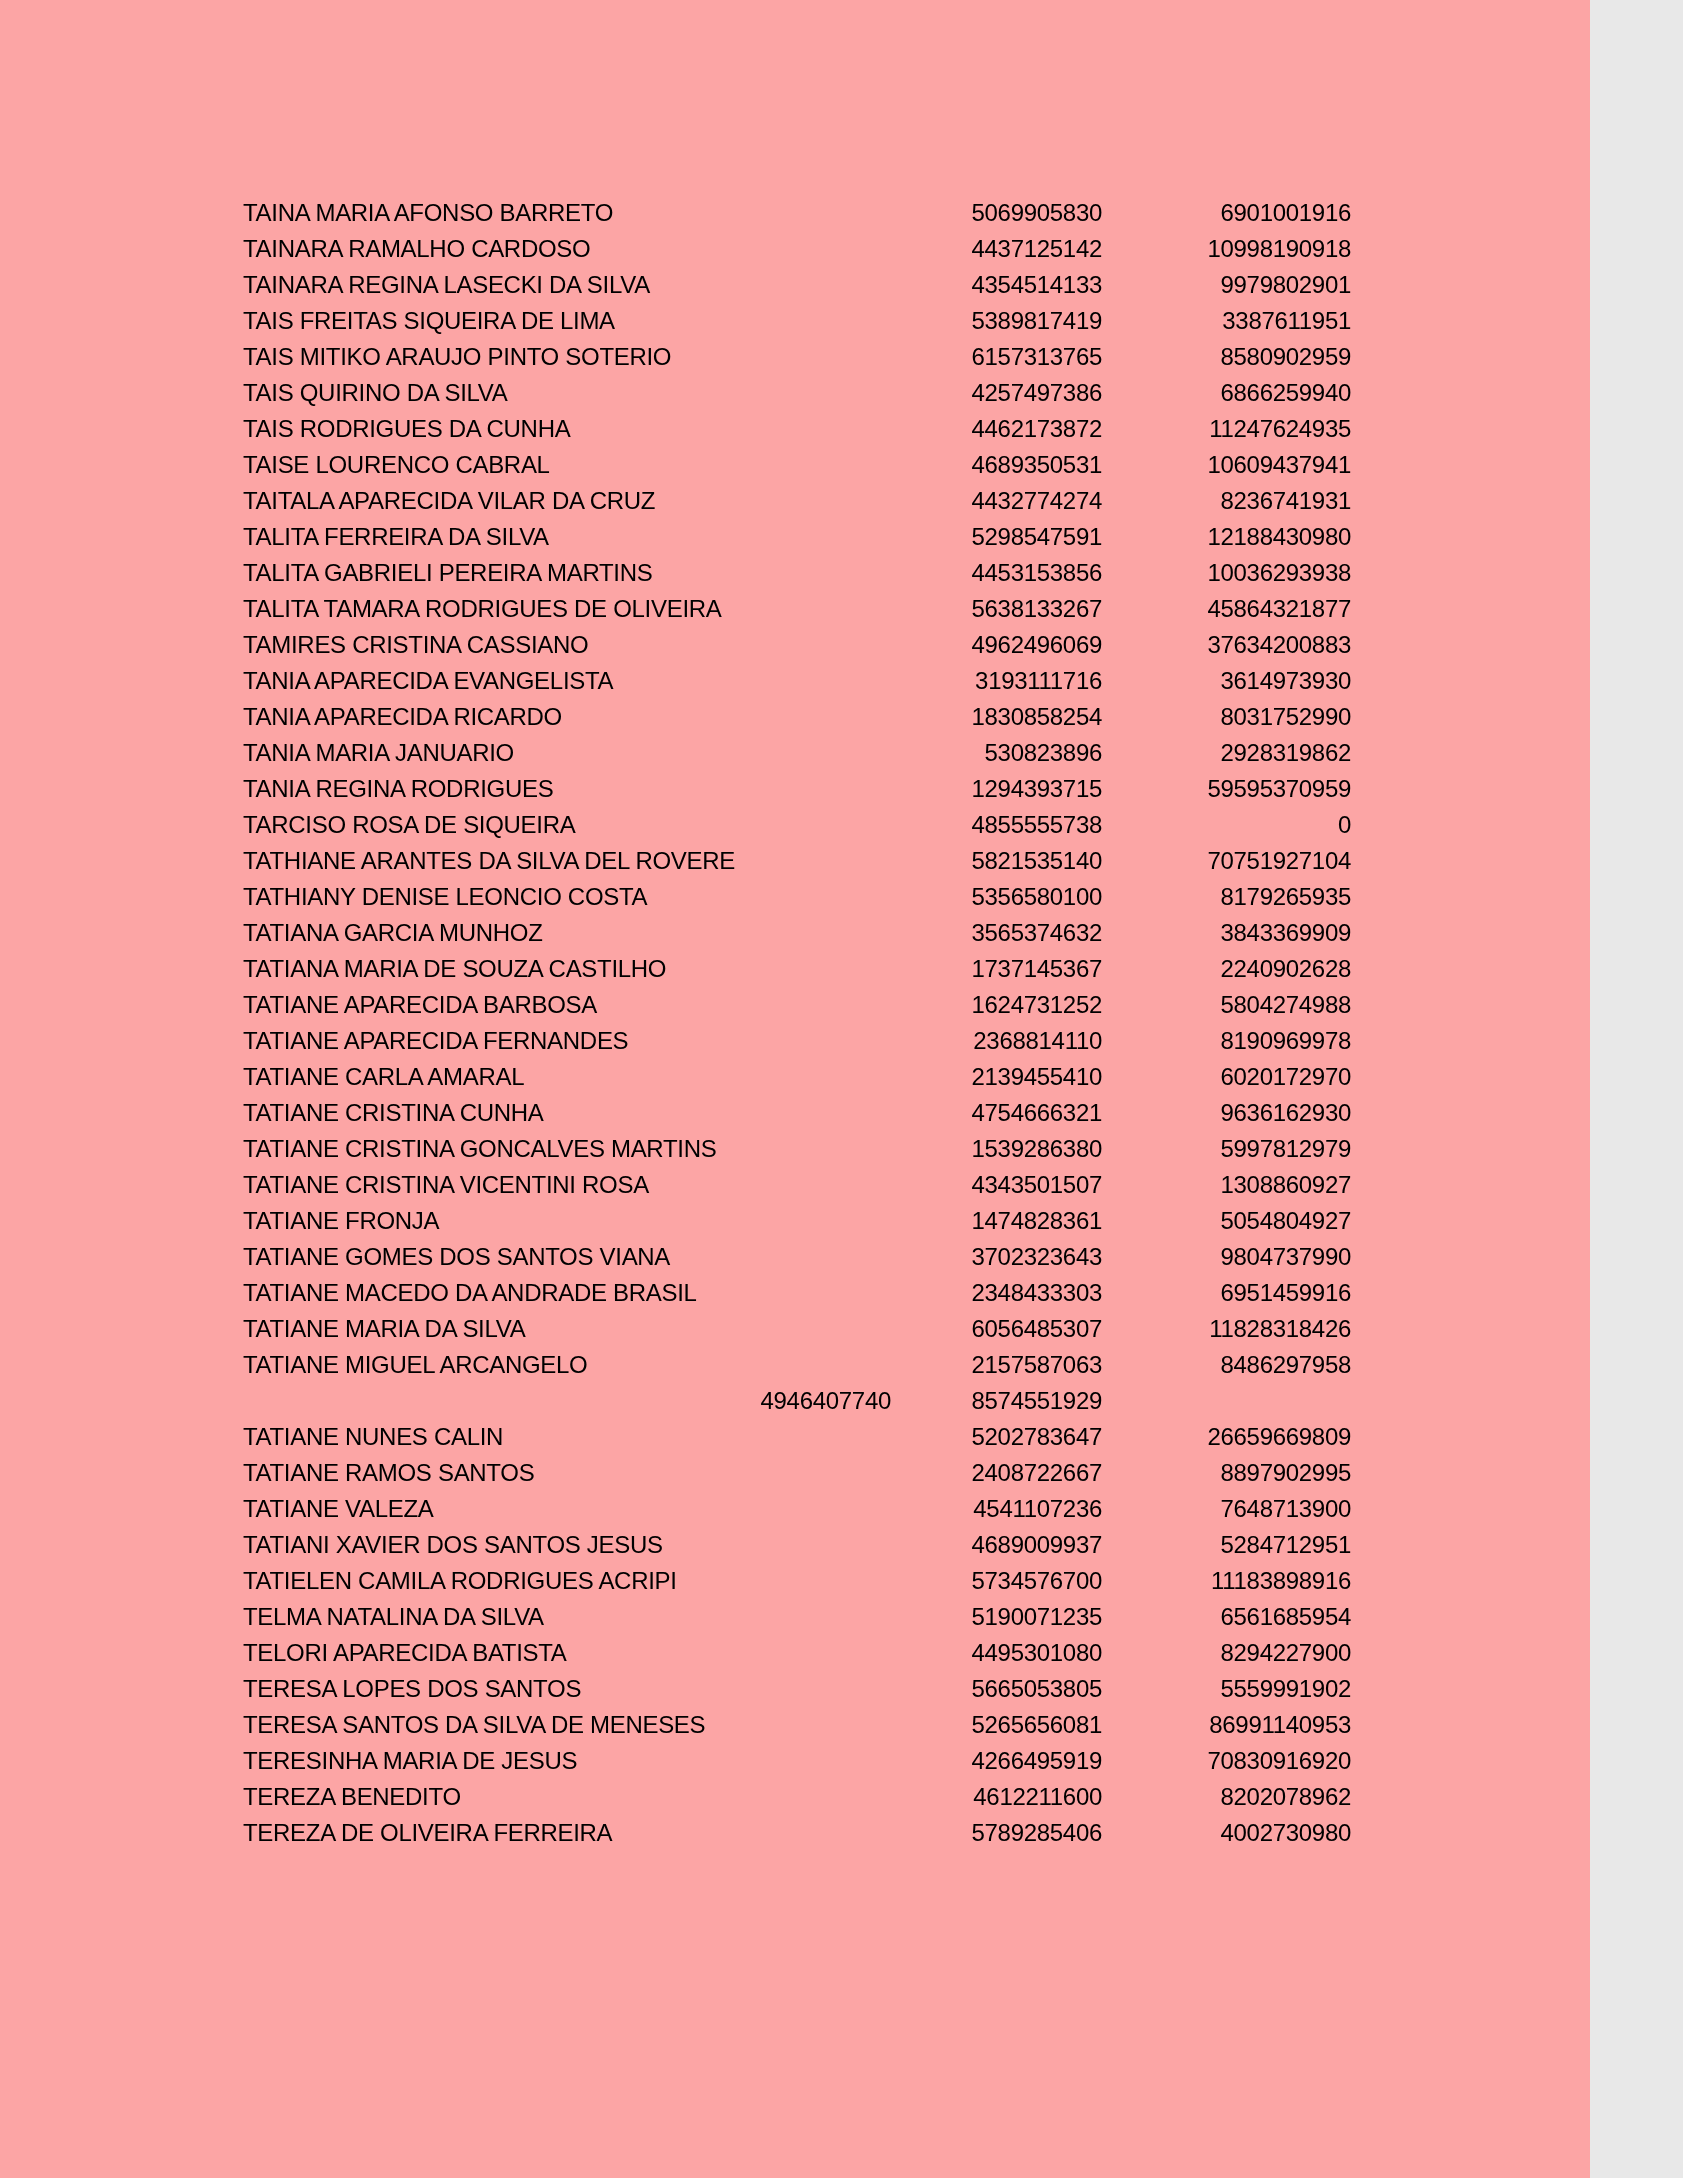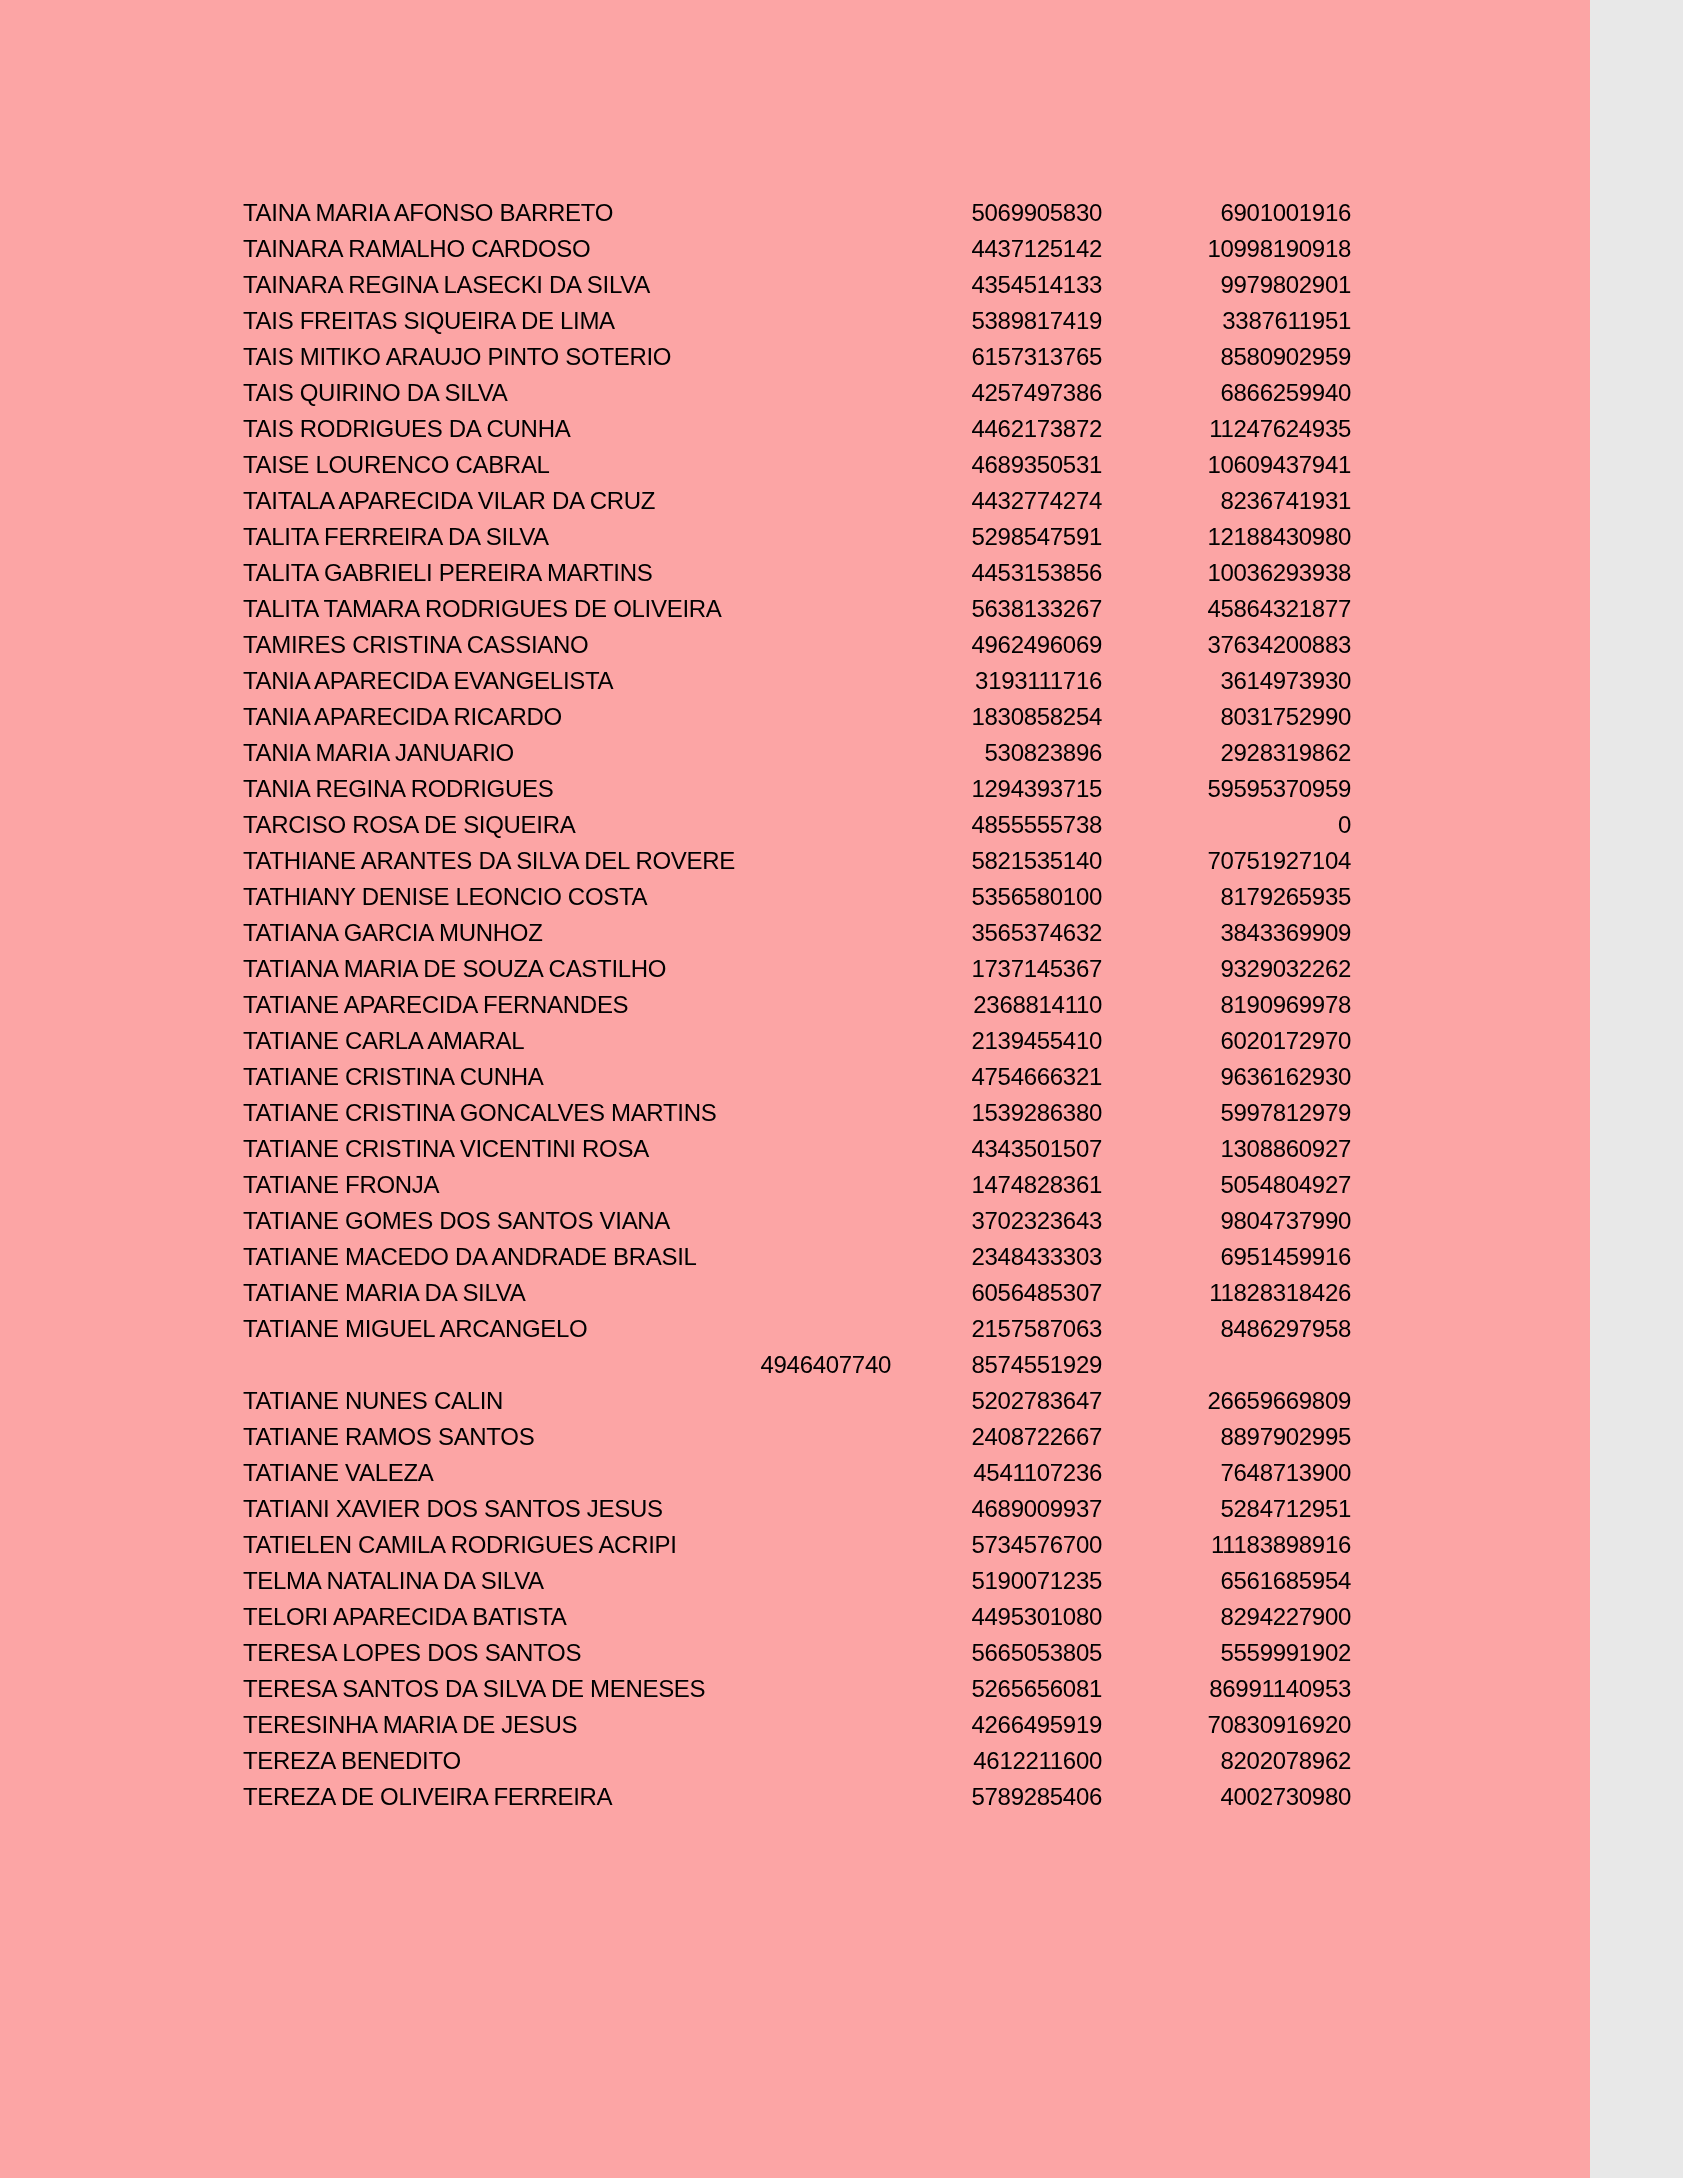--- a/index.html
+++ b/index.html
@@ -156,23 +156,28 @@
 
   <div class="row">
     <span class="cell">TATIANA GARCIA MUNHOZ</span>
     <span class="cell num">3565374632</span>
     <span class="cell num">3843369909</span>
   </div>
 
   <div class="row">
     <span class="cell">TATIANA MARIA DE SOUZA CASTILHO</span>
     <span class="cell num">1737145367</span>
-    <span class="cell num">9329032262</span>
-  </div>
-
+    <span class="cell num">2240902628</span>
+  </div>
+
+  <div class="row">
+    <span class="cell">TATIANE APARECIDA BARBOSA</span>
+    <span class="cell num">1624731252</span>
+    <span class="cell num">5804274988</span>
+  </div>
 
   <div class="row">
     <span class="cell">TATIANE APARECIDA FERNANDES</span>
     <span class="cell num">2368814110</span>
     <span class="cell num">8190969978</span>
   </div>
 
   <div class="row">
     <span class="cell">TATIANE CARLA AMARAL</span>
     <span class="cell num">2139455410</span>

